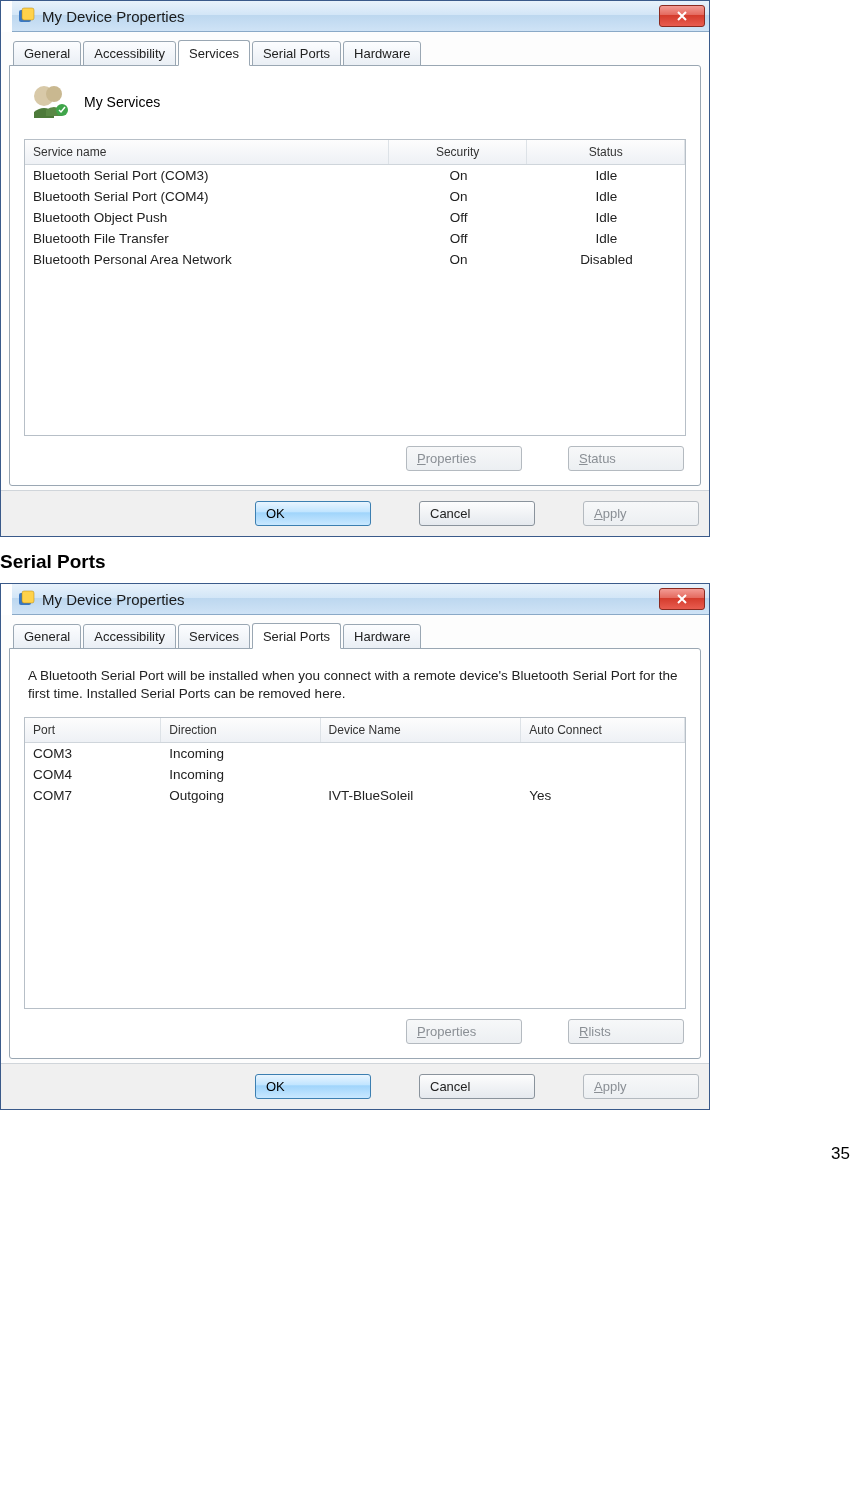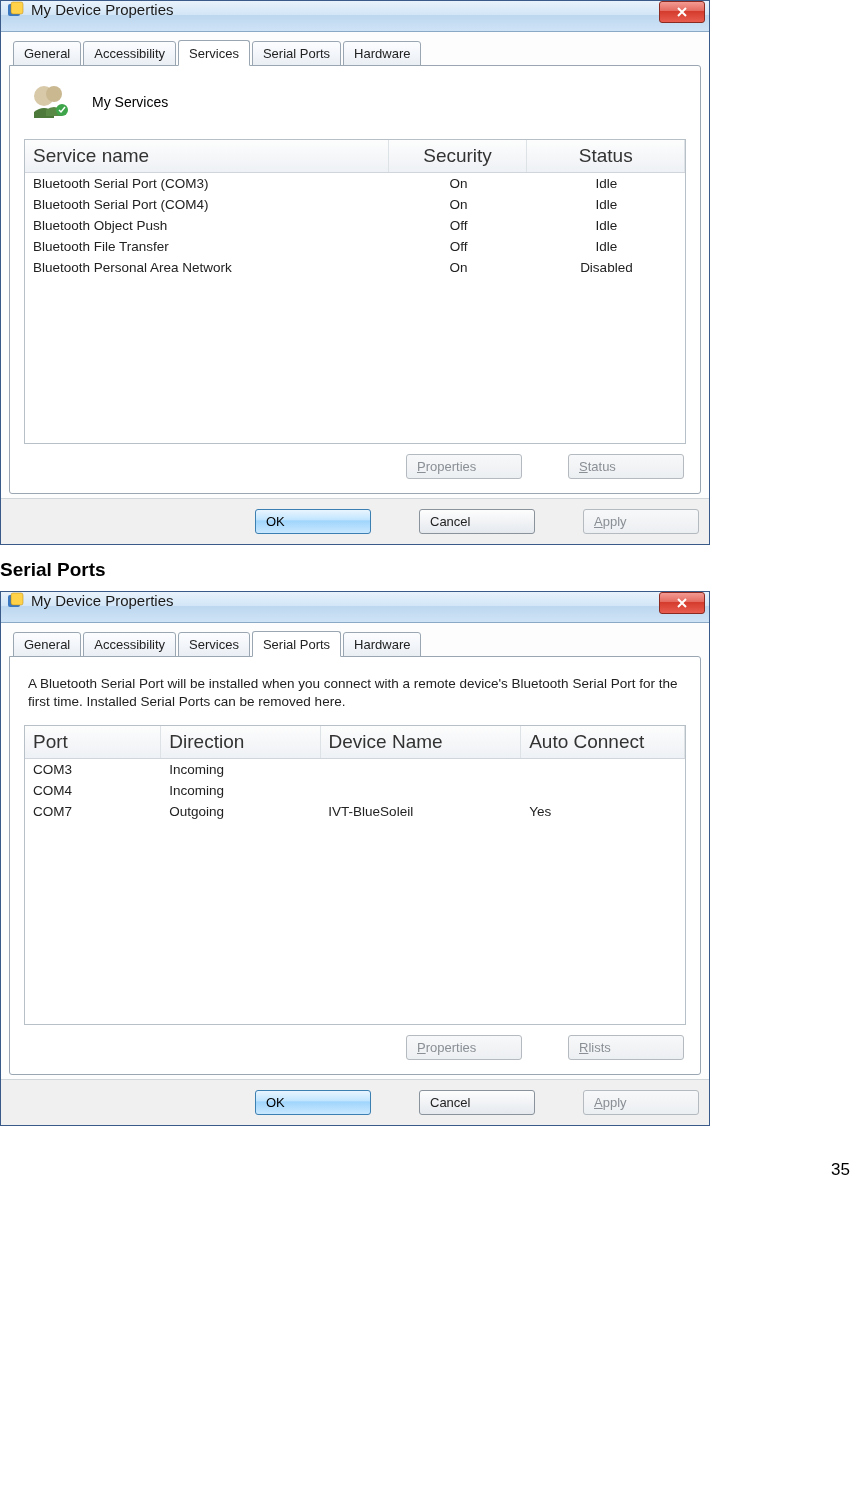--- a/index.html
+++ b/index.html
@@ -18,25 +18,26 @@
   }
   .window {
     border: 1px solid #3a5a8a;
     margin: 0 0 10px 0;
     width: 708px;
     box-shadow: 0 0 0 1px #fff inset;
     background: #fff;
   }
   .titlebar {
     display: flex;
-    align-items: flex-start;
+    align-items: center;
     height: 30px;
     background: linear-gradient(to bottom, #e8f2fb 0%, #d3e6f7 45%, #bcd7ef 46%, #cfe3f6 100%);
     border-bottom: 1px solid #8aa9c7;
     padding: 0 4px 0 6px;
+    margin-left: 11px;
   }
   .titlebar .appicon {
     width: 18px; height: 18px;
     margin-right: 6px;
     display: inline-block;
   }
   .titlebar .title {
     flex: 1;
     font-size: 15px;
     color: #1a1a1a;
@@ -83,35 +84,35 @@
     border: 1px solid #9aa7b3;
     background: #fff;
     padding: 10px 14px 10px 14px;
     border-radius: 0 3px 3px 3px;
     position: relative;
     z-index: 1;
   }
   .services-header {
     display: flex;
     align-items: center;
-    gap: 22px;
+    gap: 14px;
     margin: 6px 0 18px 6px;
   }
   .services-header .lbl {
     font-size: 14px;
   }
   .listbox {
     border: 1px solid #b7bfc7;
     background: #fff;
   }
   .listhdr {
     display: flex;
     background: linear-gradient(to bottom, #fdfdfd, #eef1f5);
     border-bottom: 1px solid #cfd5db;
-    font-size: 19px;
+    font-size: 12px;
   }
   .listhdr .hc {
     padding: 5px 8px;
     border-right: 1px solid #dde2e7;
     color: #333;
   }
   .listbody {
     height: 270px;
     overflow: hidden;
   }

